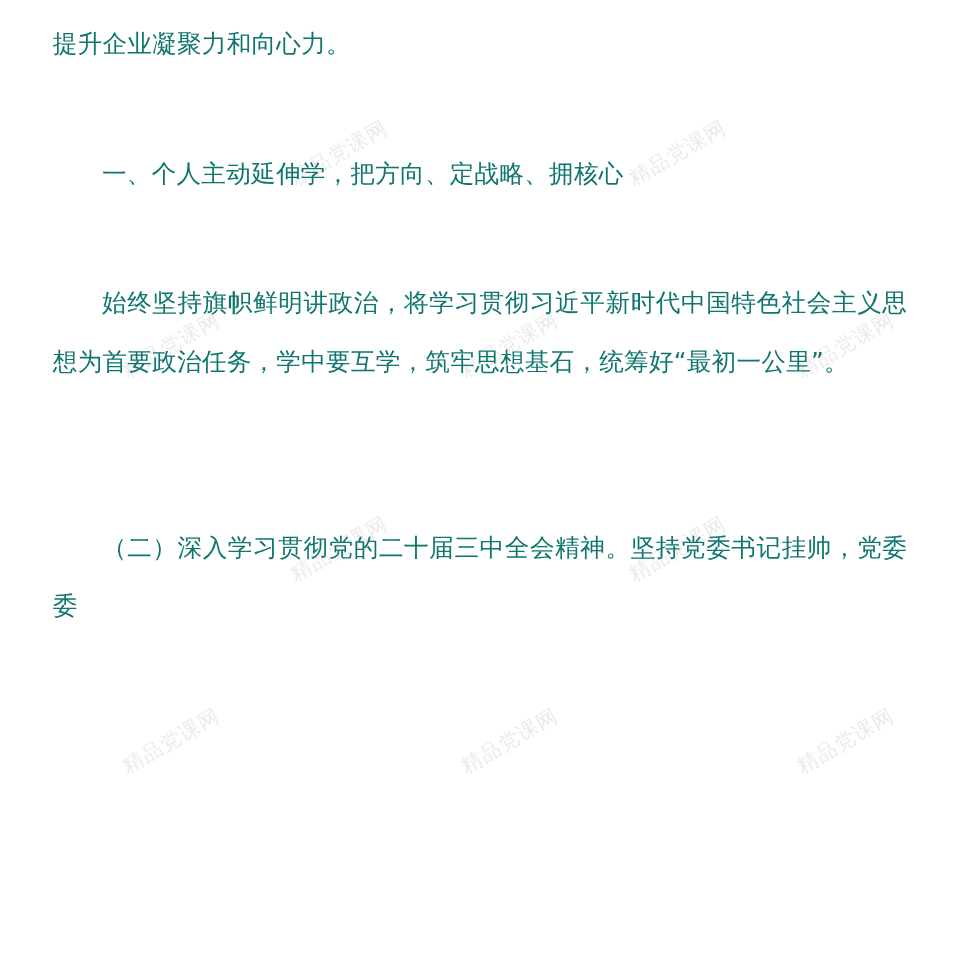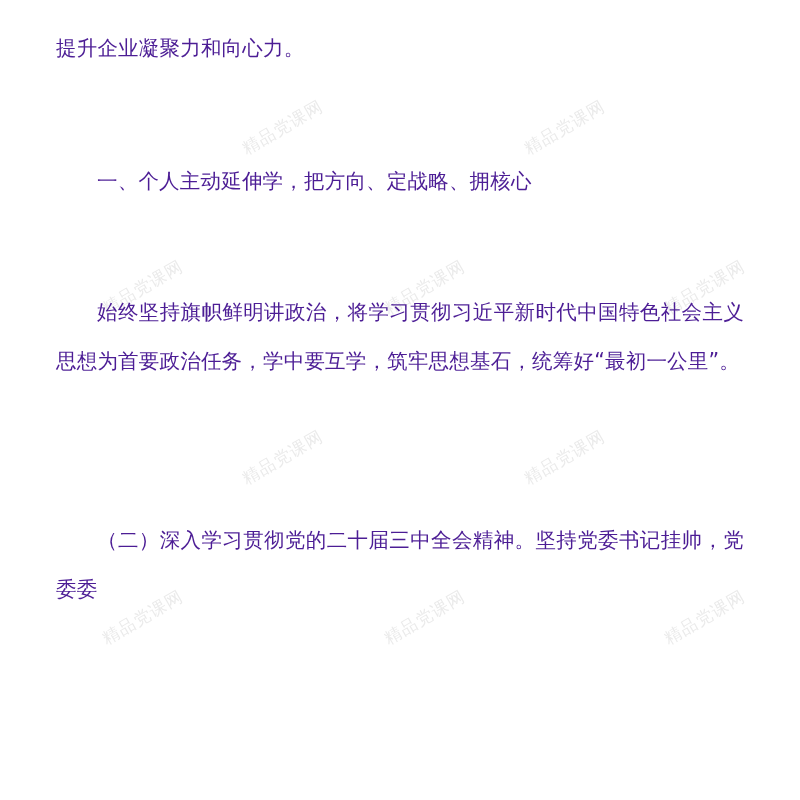--- a/index.html
+++ b/index.html
@@ -25,23 +25,23 @@
   }
   .doc-body {
     position: relative;
     z-index: 2;
   }
   .para {
     font-size: 20.5px;
     line-height: 49px;
     text-align: justify;
     text-justify: inter-ideograph;
-    margin: 16px;
+    margin: 4px;
     letter-spacing: 0.2px;
-    color: #4c1d95;
+    color: #0f766e;
   }
   .indent {
     text-indent: 41px;
   }
   .gap-sm { height: 48px; }
   .gap-md { height: 50px; }
   .gap-lg { height: 52px; }
 
   
   .wm-layer {

